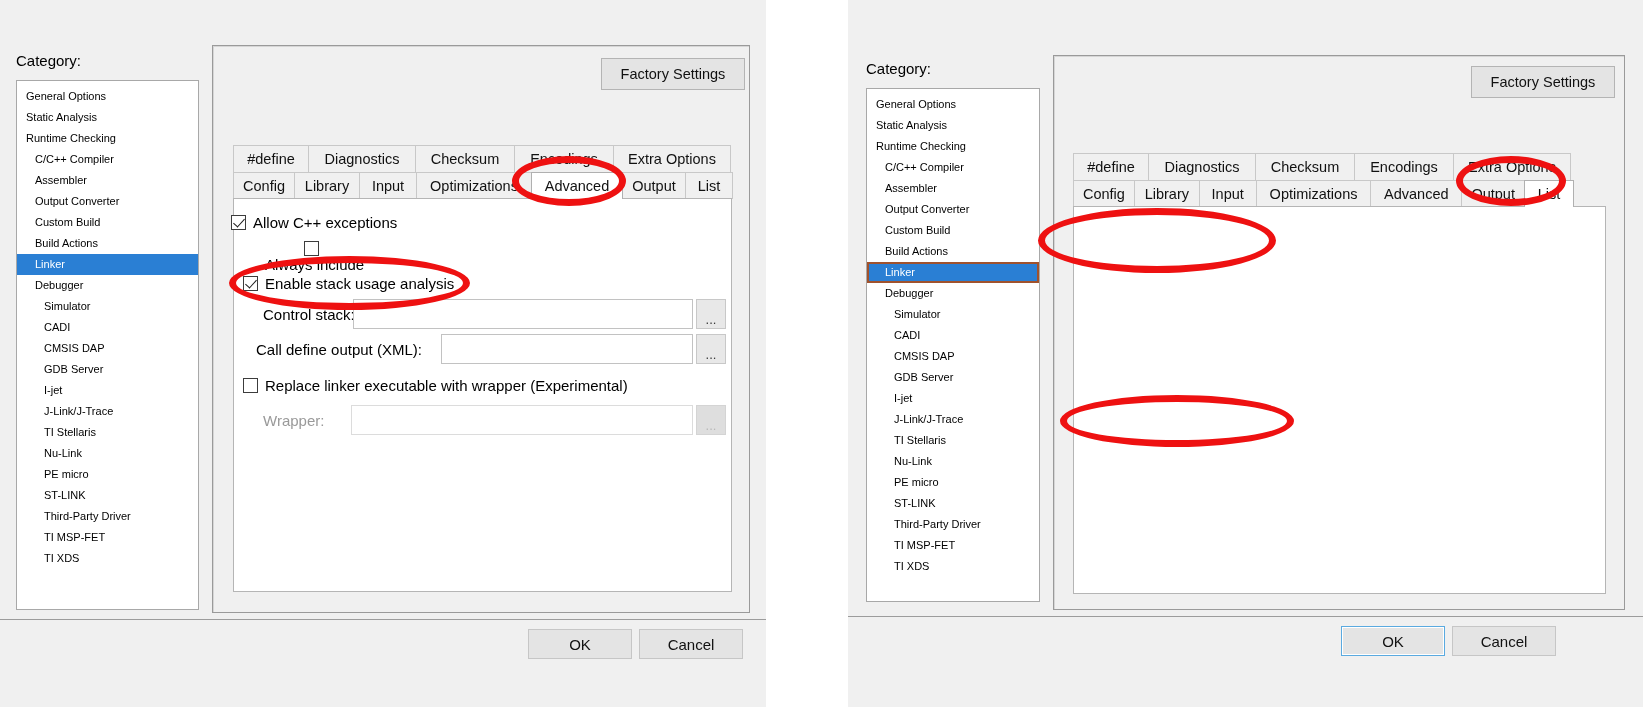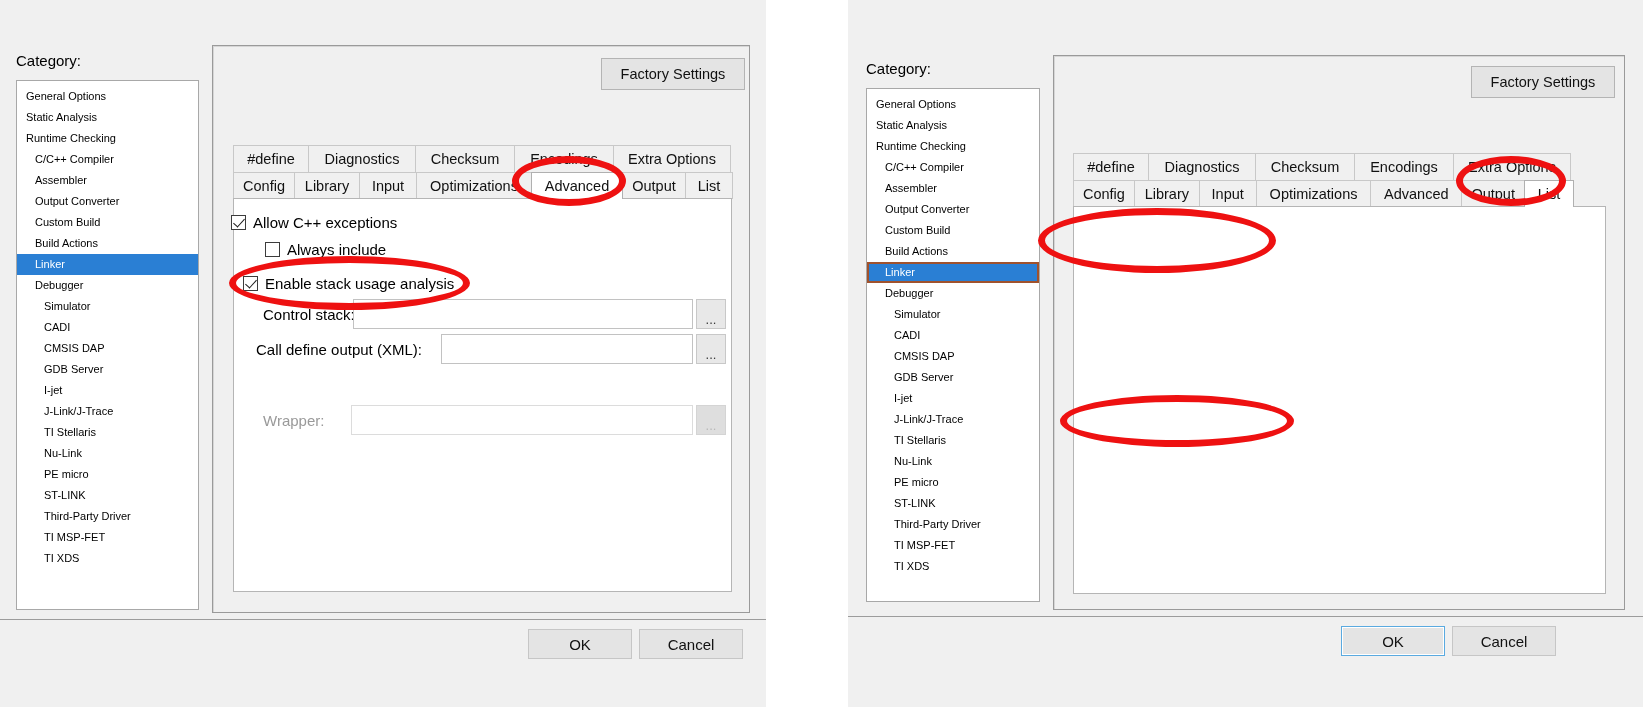--- a/index.html
+++ b/index.html
@@ -250,27 +250,31 @@
         </div>
       </div>
 
       <div class="tabpage" style="left:20px; top:152px; width:499px; height:394px;"></div>
     </div>
 
     <div class="cbrow" style="left:231px; top:214px;">
       <span class="cbox checked"></span>
       <span>Allow C++ exceptions</span>
     </div>
-    <div class="cbrow" style="left:265px; top:241px;">
+    <div class="cbrow" style="left:265px; top:241px;flex-direction:column;">
       <span class="cbox"></span>
       <span>Always include</span>
     </div>
     <div class="cbrow" style="left:243px; top:275px;justify-content:flex-end;">
       <span class="cbox checked"></span>
       <span>Enable stack usage analysis</span>
+    </div>
+    <div class="cbrow" style="left:243px; top:377px;">
+      <span class="cbox"></span>
+      <span>Replace linker executable with wrapper (Experimental)</span>
     </div>
 
     <div class="fieldlabel" style="left:263px; top:306px;">Control stack:</div>
     <div class="textfield" style="left:353px; top:299px; width:340px; height:30px;"></div>
     <div class="ellipsis-btn" style="left:696px; top:299px; width:30px; height:30px;">...</div>
 
     <div class="fieldlabel" style="left:256px; top:341px;">Call define output (XML):</div>
     <div class="textfield" style="left:441px; top:334px; width:252px; height:30px;"></div>
     <div class="ellipsis-btn" style="left:696px; top:334px; width:30px; height:30px;">...</div>
 

